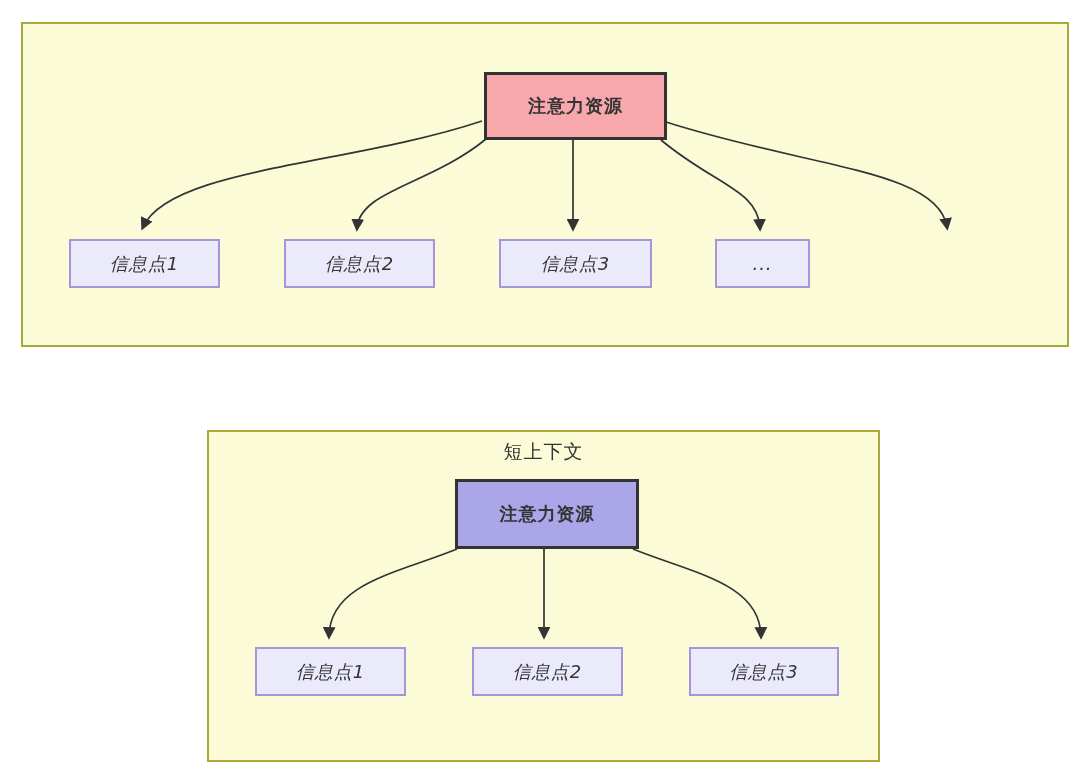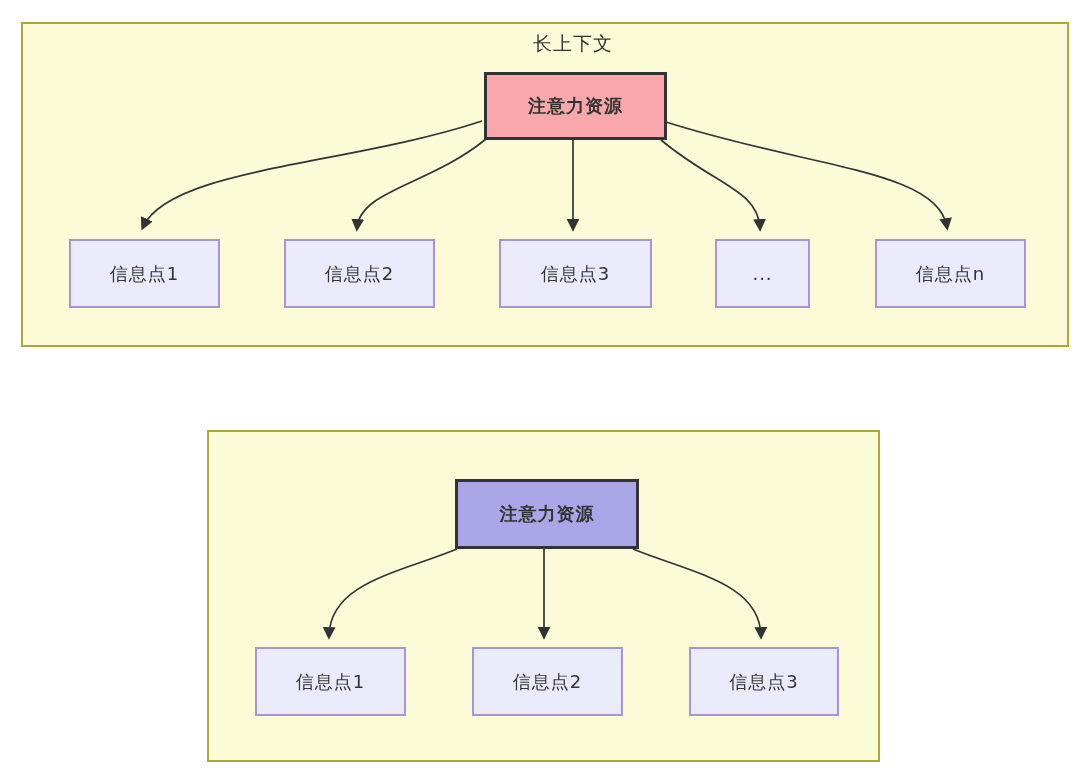--- a/index.html
+++ b/index.html
@@ -51,63 +51,63 @@
     background: var(--attention-long-bg, #f8a7ac);
   }
   .context-box.short .attention-box {
     left: 246px; top: 47px; width: 184px; height: 70px;
     background: var(--attention-short-bg, #aba6e8);
   }
   .info-box {
     position: absolute;
     box-sizing: border-box;
     top: 215px;
-    height: 69px;
+    height: 49px;
     background: var(--info-bg, #eaeafb);
     border: 2px solid var(--info-border, #a895d8);
     display: flex;
     align-items: center;
     justify-content: center;
     font-size: 18px;
     color: var(--text, #333333);
     letter-spacing: 1px;
+    font-style: italic;
   }
   .arrows {
     position: absolute;
     left: 0; top: 0;
     width: 1080px;
     height: 774px;
     pointer-events: none;
   }
   .arrows path.link {
     fill: none;
     stroke: var(--arrow, #333333);
     stroke-width: 1.7;
   }
 </style>
 </head>
 <body>
 
 <div class="canvas">
 
   <section class="context-box long">
-    <div class="context-title">长上下文</div>
 
     <div class="attention-box">
       <span>注意力资源</span>
     </div>
 
     <div class="info-box" style="left:46px;  width:151px;">信息点1</div>
     <div class="info-box" style="left:261px; width:151px;">信息点2</div>
     <div class="info-box" style="left:476px; width:153px;">信息点3</div>
     <div class="info-box" style="left:692px; width:95px;">...</div>
-    <div class="info-box" style="left:852px; width:151px;">信息点n</div>
   </section>
 
   <section class="context-box short">
+    <div class="context-title">短上下文</div>
 
     <div class="attention-box">
       <span>注意力资源</span>
     </div>
 
     <div class="info-box" style="left:46px;  width:151px;">信息点1</div>
     <div class="info-box" style="left:263px; width:151px;">信息点2</div>
     <div class="info-box" style="left:480px; width:150px;">信息点3</div>
   </section>
 

